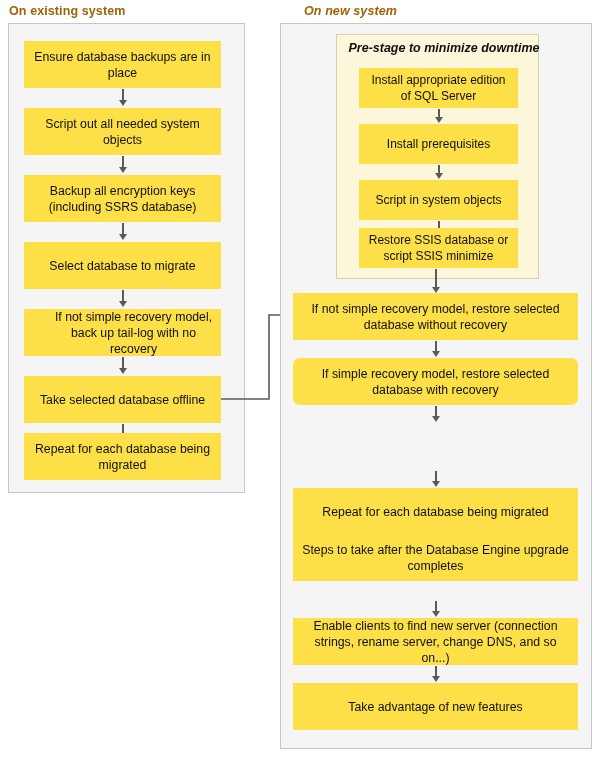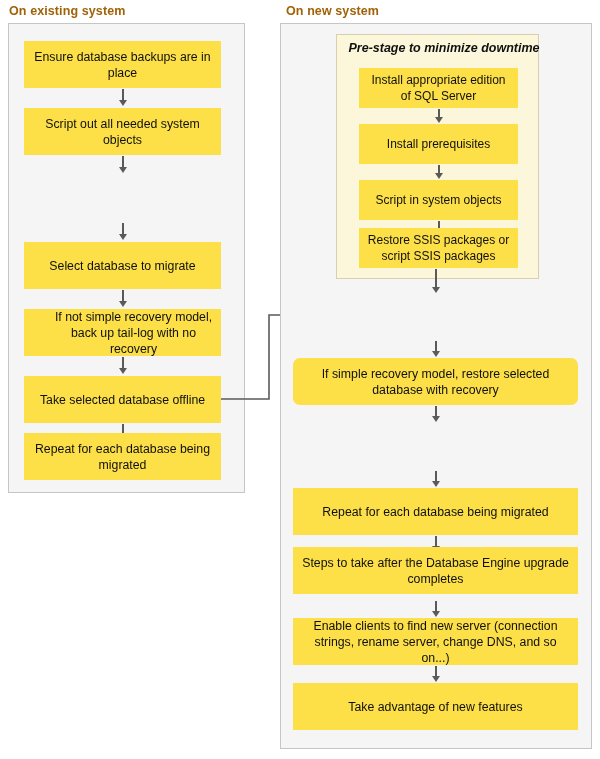--- a/index.html
+++ b/index.html
@@ -27,21 +27,21 @@
   
   .col-heading {
     position: absolute;
     font-size: 12.5px;
     font-weight: bold;
     color: #a16207;
     letter-spacing: 0.1px;
     white-space: nowrap;
   }
   #heading-existing { left: 9px; top: 4px; }
-  #heading-new      { left: 286px; top: 4px; }
+  #heading-new      { left: 304px; top: 4px; font-style: italic; }
 
   
   .panel {
     position: absolute;
     background: #f5f5f5;
     border: 1px solid #c6c6c6;
     box-sizing: border-box;
   }
   #panel-existing {
     left: 8px;
@@ -149,20 +149,21 @@
     <div class="stem" style="height:12px;"></div>
     <div class="head" style="top:11px;"></div>
   </div>
 
   <div class="node left" style="top:108px;">Script out all needed system objects</div>
   <div class="arrow" style="left:118px; top:156px; height:18px;">
     <div class="stem" style="height:12px;"></div>
     <div class="head" style="top:11px;"></div>
   </div>
 
+  <div class="node left" style="top:175px;">Backup all encryption keys (including SSRS database)</div>
   <div class="arrow" style="left:118px; top:223px; height:18px;">
     <div class="stem" style="height:12px;"></div>
     <div class="head" style="top:11px;"></div>
   </div>
 
   <div class="node left" style="top:242px;">Select database to migrate</div>
   <div class="arrow" style="left:118px; top:290px; height:18px;">
     <div class="stem" style="height:12px;"></div>
     <div class="head" style="top:11px;"></div>
   </div>
@@ -202,27 +203,28 @@
     <div class="stem" style="height:9px;"></div>
     <div class="head" style="top:8px;"></div>
   </div>
 
   <div class="node inner" style="top:180px;">Script in system objects</div>
   <div class="arrow" style="left:434px; top:221px; height:15px;">
     <div class="stem" style="height:9px;"></div>
     <div class="head" style="top:8px;"></div>
   </div>
 
-  <div class="node inner" style="top:228px;">Restore SSIS packages or script SSIS packages</div>
+  <div class="node inner" style="top:228px;">Restore SSIS database or script SSIS minimize</div>
 
   <div class="arrow" style="left:431px; top:269px; height:25px;">
     <div class="stem" style="height:19px;"></div>
     <div class="head" style="top:18px;"></div>
   </div>
 
+  <div class="node right" style="top:293px;">If not simple recovery model, restore selected database without recovery</div>
   <div class="arrow" style="left:431px; top:341px; height:17px;">
     <div class="stem" style="height:11px;"></div>
     <div class="head" style="top:10px;"></div>
   </div>
 
   <div class="node right" style="top:358px;border-radius:7px;">If simple recovery model, restore selected database with recovery</div>
   <div class="arrow" style="left:431px; top:406px; height:17px;">
     <div class="stem" style="height:11px;"></div>
     <div class="head" style="top:10px;"></div>
   </div>
@@ -231,21 +233,21 @@
     <div class="stem" style="height:11px;"></div>
     <div class="head" style="top:10px;"></div>
   </div>
 
   <div class="node right" style="top:488px;">Repeat for each database being migrated</div>
   <div class="arrow" style="left:431px; top:536px; height:17px;">
     <div class="stem" style="height:11px;"></div>
     <div class="head" style="top:10px;"></div>
   </div>
 
-  <div class="node right" style="top:547px;">Steps to take after the Database Engine upgrade completes</div>
+  <div class="node right" style="top:534px;">Steps to take after the Database Engine upgrade completes</div>
   <div class="arrow" style="left:431px; top:601px; height:17px;">
     <div class="stem" style="height:11px;"></div>
     <div class="head" style="top:10px;"></div>
   </div>
 
   <div class="node right" style="top:618px;">Enable clients to find new server (connection strings, rename server, change DNS, and so on...)</div>
   <div class="arrow" style="left:431px; top:666px; height:17px;">
     <div class="stem" style="height:11px;"></div>
     <div class="head" style="top:10px;"></div>
   </div>

